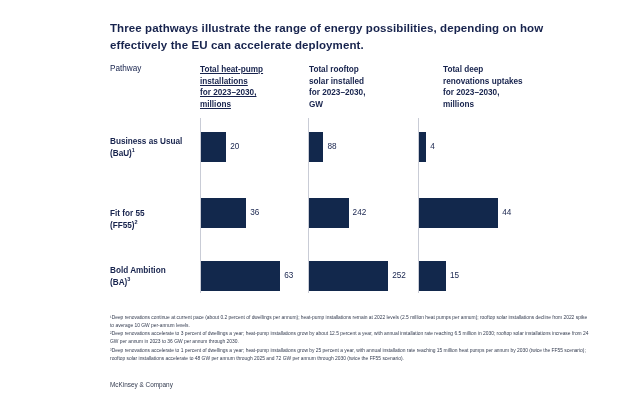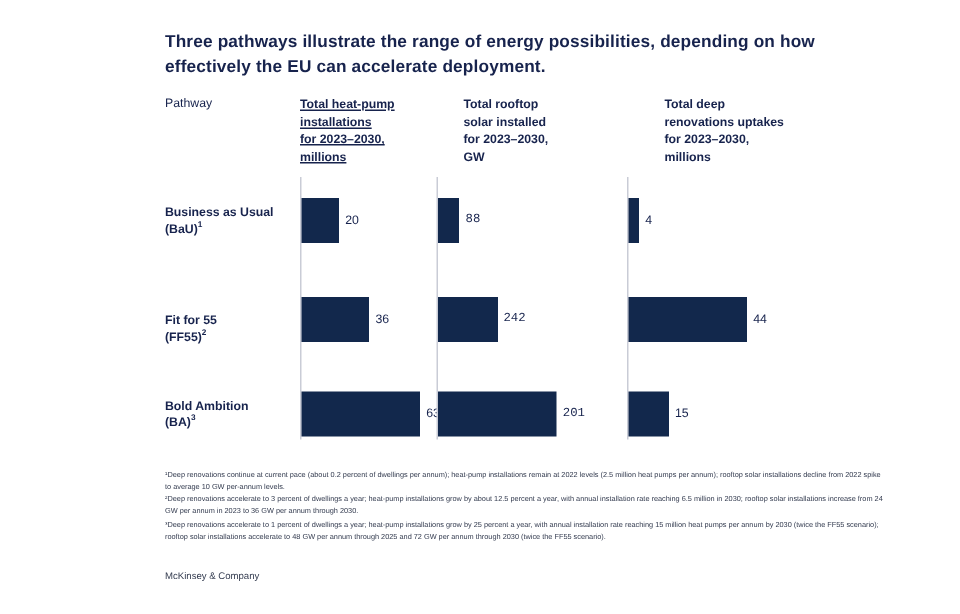--- a/index.html
+++ b/index.html
@@ -173,28 +173,28 @@
   <div class="panel" id="panel-0" style="left:200px; width:100px;padding-left:15px;">
     <div class="axis"></div>
     <div class="bar" id="bar-0-0" style="left: 1px; top: 14px; width: 25.1429px;"></div>
     <div class="bar-value" id="val-0-0" style="top: 14px; left: 30.1429px;">20</div>
     <div class="bar" id="bar-0-1" style="left: 1px; top: 80px; width: 45.2571px;"></div>
     <div class="bar-value" id="val-0-1" style="top: 80px; left: 50.2571px;">36</div>
     <div class="bar" id="bar-0-2" style="left: 1px; top: 143px; width: 79.2px;"></div>
     <div class="bar-value" id="val-0-2" style="top: 143px; left: 84.2px;">63</div>
   </div>
 
-  <div class="panel" id="panel-1" style="left:291px; width:100px;font-family:Liberation Mono, monospace;">
+  <div class="panel" id="panel-1" style="left:308px; width:100px;">
     <div class="axis"></div>
     <div class="bar" id="bar-1-0" style="left: 1px; top: 14px; width: 14.4px;"></div>
     <div class="bar-value" id="val-1-0" style="top: 14px; left: 19.4px;">88</div>
     <div class="bar" id="bar-1-1" style="left: 1px; top: 80px; width: 39.6px;"></div>
     <div class="bar-value" id="val-1-1" style="top: 80px; left: 44.6px;">242</div>
     <div class="bar" id="bar-1-2" style="left: 1px; top: 143px; width: 79.2px;"></div>
-    <div class="bar-value" id="val-1-2" style="top: 143px; left: 84.2px;">201</div>
+    <div class="bar-value" id="val-1-2" style="top: 143px; left: 84.2px;">252</div>
   </div>
 
   <div class="panel" id="panel-2" style="left:418px; width:100px;">
     <div class="axis"></div>
     <div class="bar" id="bar-2-0" style="left: 1px; top: 14px; width: 7.2px;"></div>
     <div class="bar-value" id="val-2-0" style="top: 14px; left: 12.2px;">4</div>
     <div class="bar" id="bar-2-1" style="left: 1px; top: 80px; width: 79.2px;"></div>
     <div class="bar-value" id="val-2-1" style="top: 80px; left: 84.2px;">44</div>
     <div class="bar" id="bar-2-2" style="left: 1px; top: 143px; width: 27px;"></div>
     <div class="bar-value" id="val-2-2" style="top: 143px; left: 32px;">15</div>

